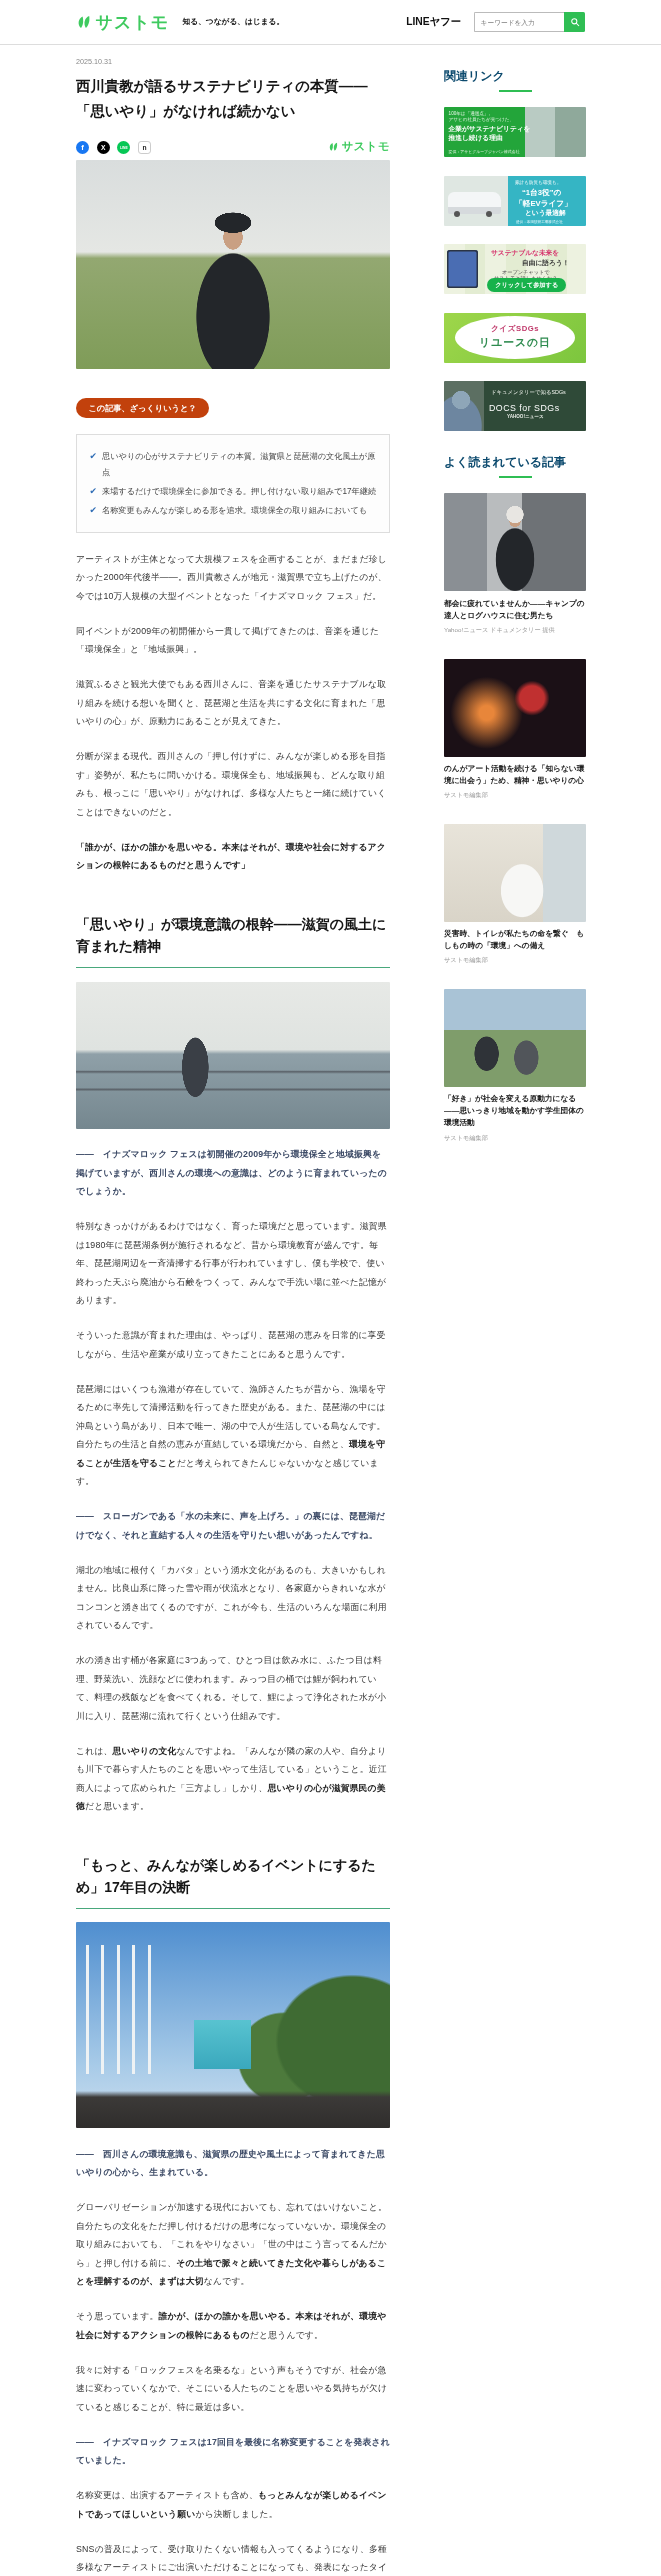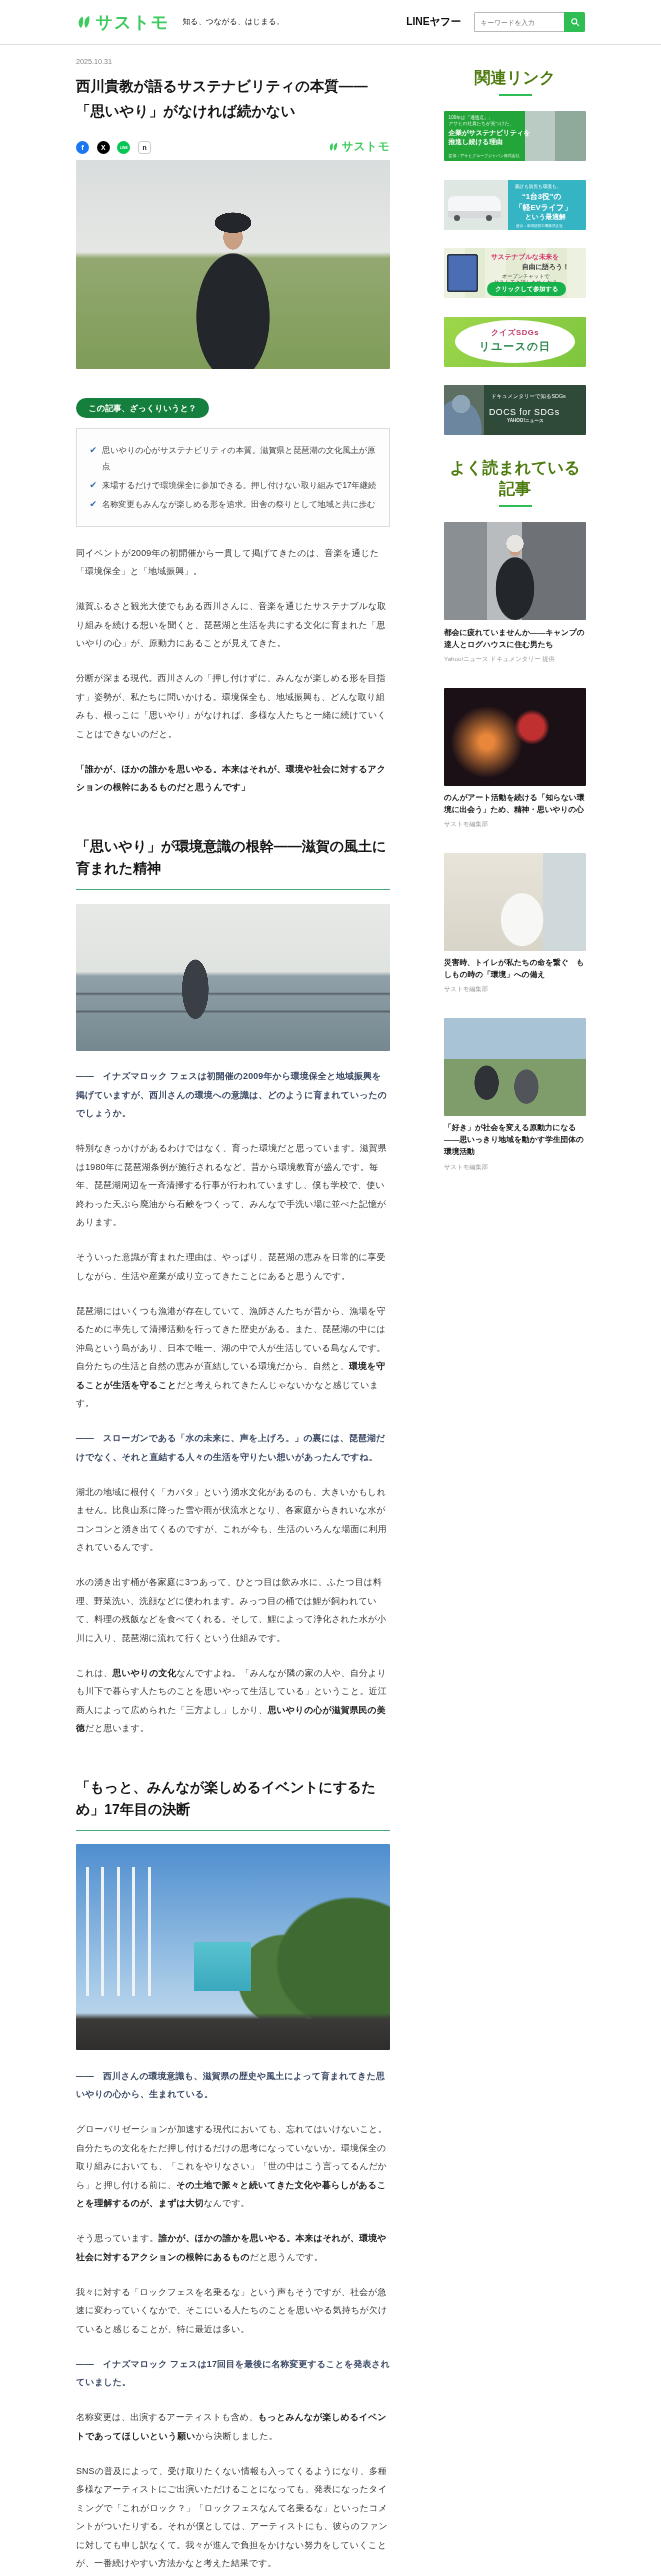--- a/index.html
+++ b/index.html
@@ -5,21 +5,21 @@
   html,body{margin:0;padding:0;}
   body{
     width:662px;height:3091px;overflow:hidden;position:relative;
     background:#fff;color:#333;
     font-family:"Liberation Sans","DejaVu Sans",sans-serif;
   }
   
   .page-header{height:45px;border-bottom:0.5px solid #ddd;display:flex;align-items:center;padding:0 77px 0 76px;box-sizing:border-box;}
   .logo-wrap{display:flex;align-items:center;gap:3.1px;cursor:pointer;}
   .logo-text{color:#3fca5f;font-size:17px;font-weight:bold;letter-spacing:1px;}
-  .tagline{font-size:7.7px;font-weight:normal;color:#111;margin-left:13.4px;}
+  .tagline{font-size:7.7px;font-weight:bold;color:#111;margin-left:13.4px;}
   .header-spacer{flex:1;}
   .brand{font-size:10.3px;font-weight:900;color:#111;letter-spacing:0;}
   .search-box{display:flex;margin-left:13.4px;}
   .search-input{width:90px;height:19.6px;border:0.5px solid #bbb;border-right:none;padding:0 5.2px;font-size:6.7px;color:#333;outline:none;border-radius:1.5px 0 0 1.5px;box-sizing:border-box;font-family:inherit;}
   .search-btn{width:20.6px;height:19.6px;background:#2fbe54;border:none;border-radius:0 1.5px 1.5px 0;cursor:pointer;display:flex;align-items:center;justify-content:center;}
   
   .content{display:flex;padding:0 76px;box-sizing:border-box;}
   .main-col{width:314px;}
   .side-col{width:142px;margin-left:54px;}
   
@@ -50,32 +50,32 @@
   .img-fes{height:206px;
     background:
       linear-gradient(rgba(0,0,0,0) 82%,#3c3a38 85%,#2f2d2c 100%),
       linear-gradient(#58c3d0,#3aa8bd) no-repeat 46% 62%/57px 49px,
       radial-gradient(ellipse 77px 67px at 88% 58%,#3f6b33 96%,rgba(0,0,0,0) 100%),
       radial-gradient(ellipse 46px 46px at 66% 66%,#4d7a3c 96%,rgba(0,0,0,0) 100%),
       repeating-linear-gradient(90deg,#eef2f4 0 2.6px,rgba(0,0,0,0) 2.6px 15.5px) no-repeat 4% 30%/67px 129px,
       linear-gradient(#4f8ecf 0%,#a8cbe8 70%,#cfe0ef 100%);}
   
   .sum-wrap{margin:29px 0 3.1px;}
-  .sum-pill{display:inline-block;background:#15803d;color:#fff;font-weight:bold;font-size:8.2px;padding:4.6px 12.4px;border-radius:515px;margin-bottom:10px;}
+  .sum-pill{display:inline-block;background:#c2410c;color:#fff;font-weight:bold;font-size:8.2px;padding:4.6px 12.4px;border-radius:515px;margin-bottom:16px;}
   .sum-box{border:0.5px solid #ddd;background:#fdfdfd;padding:10.3px 12.4px;}
   .sum-item{display:flex;gap:5.2px;font-size:8.2px;line-height:15.5px;color:#444;margin:3.6px 0;}
   .sum-check{color:#2e6cb5;font-weight:bold;font-size:8.8px;}
   
   .para{font-size:8.8px;line-height:18.5px;color:#333;margin:16.5px 0;letter-spacing:0.2px;}
   .para b{color:#222;}
   .para.q{color:#3c4a66;font-weight:bold;}
   .sec-h{font-size:14px;line-height:22px;font-weight:bold;color:#161616;margin:38px 0 0;padding-bottom:10.3px;border-bottom:0.5px solid #49a87c;}
   .sec-h + .art-img{margin-top:13.4px;}
   
-  .sb-heading{font-size:16px;font-weight:bold;color:#4d7c0f;text-align:center;margin:23px 0 5.2px;}
+  .sb-heading{font-size:12px;font-weight:bold;color:#0c4a6e;margin:23px 0 5.2px;}
   .sb-underline{width:33px;height:1.5px;background:#2fbe54;margin:0 auto 15.5px;}
   .banner{width:142px;height:50px;margin:0 auto 18.5px;position:relative;overflow:hidden;border-radius:1px;cursor:pointer;}
   .bl{position:absolute;white-space:nowrap;}
   .b-asahi{background:linear-gradient(90deg,#23a53a 0 57%,#b9cbc3 57% 78%,#8fa99b 78% 100%);}
   .bl-asahi-0{top:3.6px;left:4.6px;font-size:4.6px;color:#eaf7ea;}
   .bl-asahi-1{top:10.3px;left:4.6px;font-size:4.6px;color:#eaf7ea;}
   .bl-asahi-2{top:17.5px;left:4.6px;font-size:6.7px;color:#fff;font-weight:bold;}
   .bl-asahi-3{top:27px;left:4.6px;font-size:6.7px;color:#fff;font-weight:bold;}
   .bl-asahi-4{bottom:3.1px;left:4.6px;font-size:3.9px;color:#eaf7ea;}
   .b-honda{background:linear-gradient(90deg,#dfe7e2 0 45%,#35b5c4 45% 100%);}
@@ -204,26 +204,27 @@
           <div class="sum-item">
             <span class="sum-check">✔</span>
             <span>思いやりの心がサステナビリティの本質。滋賀県と琵琶湖の文化風土が原点</span>
           </div>
           <div class="sum-item">
             <span class="sum-check">✔</span>
             <span>来場するだけで環境保全に参加できる。押し付けない取り組みで17年継続</span>
           </div>
           <div class="sum-item">
             <span class="sum-check">✔</span>
-            <span>名称変更もみんなが楽しめる形を追求。田舎の祭りとして地域と共に歩む</span>
+            <span>名称変更もみんなが楽しめる形を追求。環境保全の取り組みにおいても</span>
           </div>
         </div>
     </div>
 
     <div>
+        <p class="para"><span>アーティストが主体となって大規模フェスを企画することが、まだまだ珍しかった2000年代後半――。西川貴教さんが地元・滋賀県で立ち上げたのが、今では10万人規模の大型イベントとなった「イナズマロック フェス」だ。</span></p>
         <p class="para"><span>同イベントが2009年の初開催から一貫して掲げてきたのは、音楽を通じた「環境保全」と「地域振興」。</span></p>
         <p class="para"><span>滋賀ふるさと観光大使でもある西川さんに、音楽を通じたサステナブルな取り組みを続ける想いを聞くと、琵琶湖と生活を共にする文化に育まれた「思いやりの心」が、原動力にあることが見えてきた。</span></p>
         <p class="para"><span>分断が深まる現代。西川さんの「押し付けずに、みんなが楽しめる形を目指す」姿勢が、私たちに問いかける。環境保全も、地域振興も、どんな取り組みも、根っこに「思いやり」がなければ、多様な人たちと一緒に続けていくことはできないのだと。</span></p>
         <p class="para"><b>「誰かが、ほかの誰かを思いやる。本来はそれが、環境や社会に対するアクションの根幹にあるものだと思うんです」</b></p>
         <h2 class="sec-h">「思いやり」が環境意識の根幹――滋賀の風土に育まれた精神</h2>
         <div class="art-img img-lake"></div>
         <p class="para q"><span>――　イナズマロック フェスは初開催の2009年から環境保全と地域振興を掲げていますが、西川さんの環境への意識は、どのように育まれていったのでしょうか。</span></p>
         <p class="para"><span>特別なきっかけがあるわけではなく、育った環境だと思っています。滋賀県は1980年に琵琶湖条例が施行されるなど、昔から環境教育が盛んです。毎年、琵琶湖周辺を一斉清掃する行事が行われていますし、僕も学校で、使い終わった天ぷら廃油から石鹸をつくって、みんなで手洗い場に並べた記憶があります。</span></p>
         <p class="para"><span>そういった意識が育まれた理由は、やっぱり、琵琶湖の恵みを日常的に享受しながら、生活や産業が成り立ってきたことにあると思うんです。</span></p>
         <p class="para"><span>琵琶湖にはいくつも漁港が存在していて、漁師さんたちが昔から、漁場を守るために率先して清掃活動を行ってきた歴史がある。また、琵琶湖の中には沖島という島があり、日本で唯一、湖の中で人が生活している島なんです。自分たちの生活と自然の恵みが直結している環境だから、自然と、</span><b>環境を守ることが生活を守ること</b><span>だと考えられてきたんじゃないかなと感じています。</span></p>

